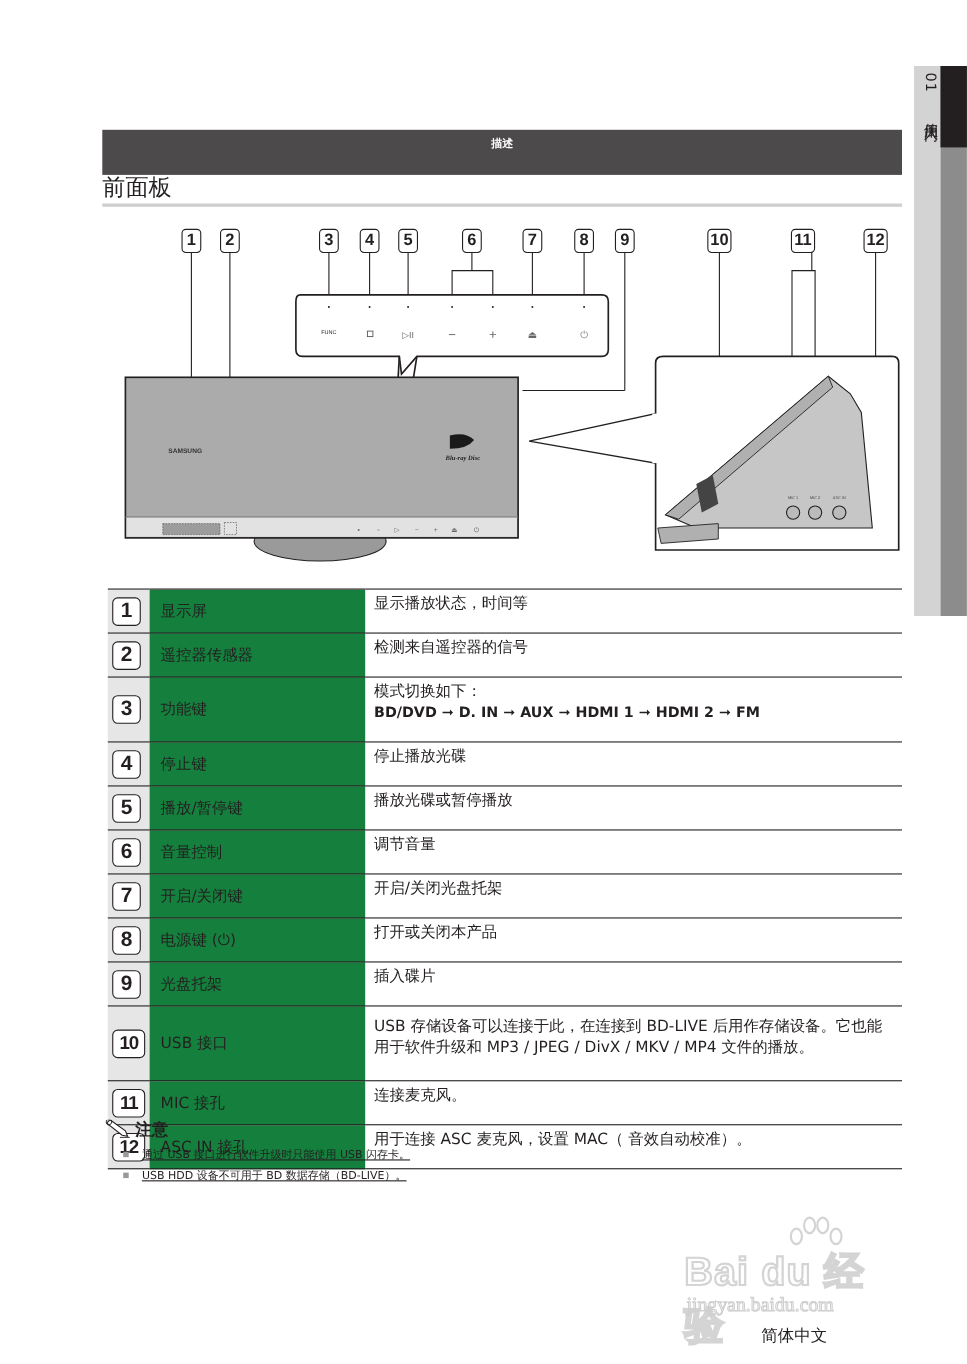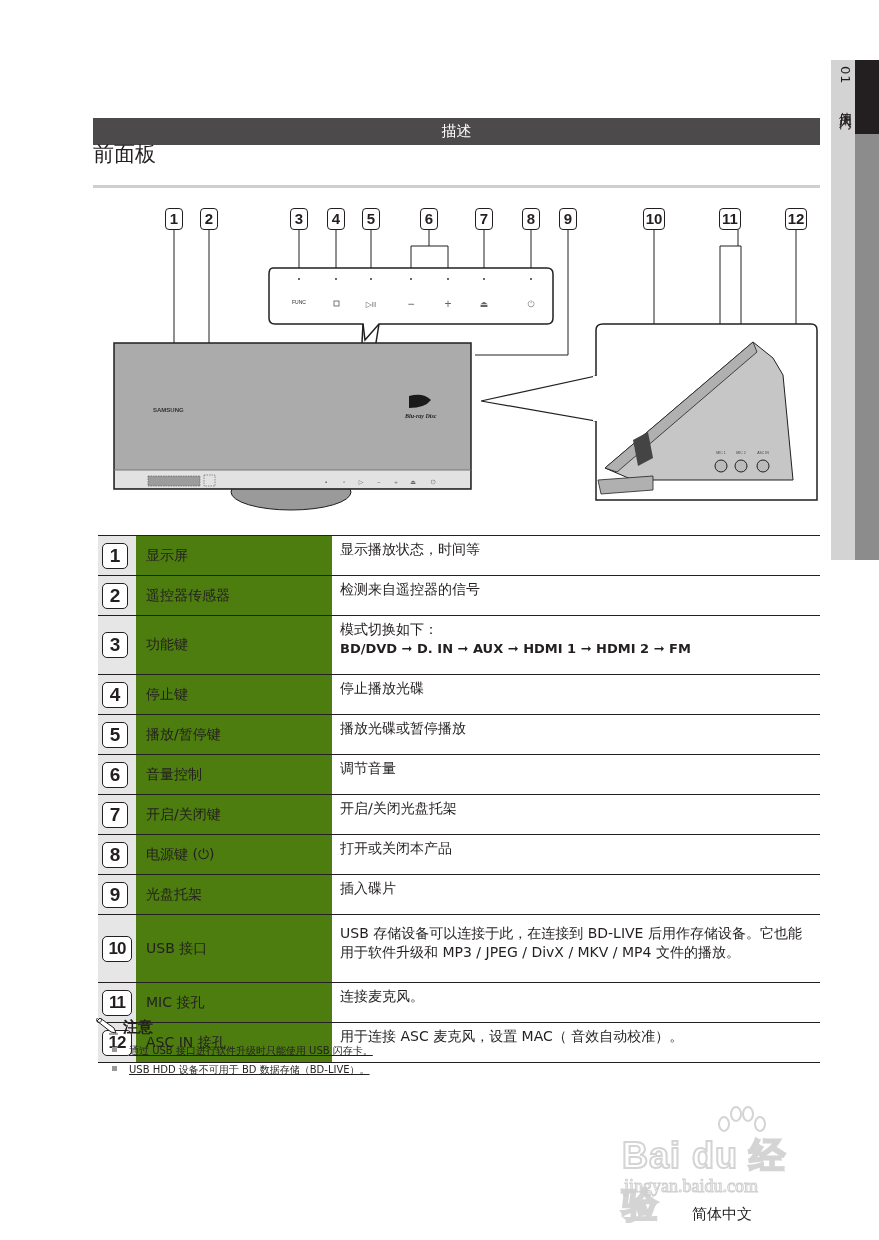--- a/index.html
+++ b/index.html
@@ -7,37 +7,37 @@
   body { position: relative; font-family: "DejaVu Sans", "Liberation Sans", sans-serif; color: #231f20; }
 
   
   .side-tab { position: absolute; left: 831px; top: 60px; width: 24px; height: 500px; background: #d3d3d3; }
   .side-tab-dark { position: absolute; left: 855px; top: 60px; width: 24px; height: 500px; background: #8c8c8c; }
   .side-tab-dark-top { position: absolute; left: 855px; top: 60px; width: 24px; height: 74px; background: #231f20; }
   .side-tab-text { position: absolute; left: 836px; top: 66px; writing-mode: vertical-rl; font-size: 13px; color: #231f20; letter-spacing: 1px; }
   .side-tab-text .num { margin-bottom: 12px; display: inline-block; }
 
   
-  .section-bar { position: absolute; left: 93px; top: 118px; width: 727px; height: 27px; background: #4d4a4b; color: #fff; font-size: 15px; font-weight: normal; text-align: center; line-height: 27px; }
-  .page-title { position: absolute; left: 93px; top: 140px; font-size: 21px; color: #231f20; }
+  .section-bar { position: absolute; left: 93px; top: 118px; width: 727px; height: 41px; background: #4d4a4b; color: #fff; font-size: 10px; font-weight: bold; text-align: center; line-height: 27px; }
+  .page-title { position: absolute; left: 93px; top: 156px; font-size: 21px; color: #231f20; }
   .title-rule { position: absolute; left: 93px; top: 185px; width: 727px; height: 3px; background: #cfcfcf; }
 
   
   .diagram { position: absolute; left: 93px; top: 200px; width: 727px; height: 320px; }
   .callout { position: absolute; height: 22px; border: 1px solid #231f20; border-radius: 4px; background: #fff; font-size: 15px; font-weight: bold; text-align: center; line-height: 20px; color: #231f20; font-family: "Liberation Sans", sans-serif; }
   .callout.w1 { width: 18px; }
   .callout.w2 { width: 22px; }
 
   
   .parts-table { position: absolute; left: 98px; top: 535px; width: 722px; border-collapse: collapse; }
   .parts-table tr { border-top: 1px solid #231f20; }
   .parts-table tr:last-child { border-bottom: 1px solid #231f20; }
   .parts-table td { vertical-align: middle; font-size: 14px; color: #231f20; }
   .parts-table td.num-cell { width: 38px; background: #e6e6e6; padding: 3px 0 3px 4px; }
-  .parts-table td.name-cell { width: 196px; background: #4d7c0f; padding-left: 10px; }
+  .parts-table td.name-cell { width: 196px; background: #15803d; padding-left: 10px; }
   .parts-table td.desc-cell { padding: 4px 10px 16px 8px; line-height: 19px; }
   .num-badge { display: inline-block; width: 26px; height: 26px; border: 1px solid #231f20; border-radius: 5px; background: #fff; text-align: center; font-weight: bold; font-size: 19px; line-height: 24px; font-family: "Liberation Sans", sans-serif; }
   .num-badge.two { width: 30px; font-size: 17px; letter-spacing: -1px; }
 
   
   .notes { position: absolute; left: 95px; top: 1018px; width: 600px; }
   .notes-head { font-size: 15px; font-weight: bold; display: flex; gap: 4px; }
   .notes ul { list-style: none; margin-top: 4px; }
   .notes li { font-size: 10px; line-height: 19px; padding-left: 34px; position: relative; text-decoration: underline; }
   .notes li::before { content: ""; position: absolute; left: 17px; top: 6px; width: 5px; height: 5px; background: #999; }

